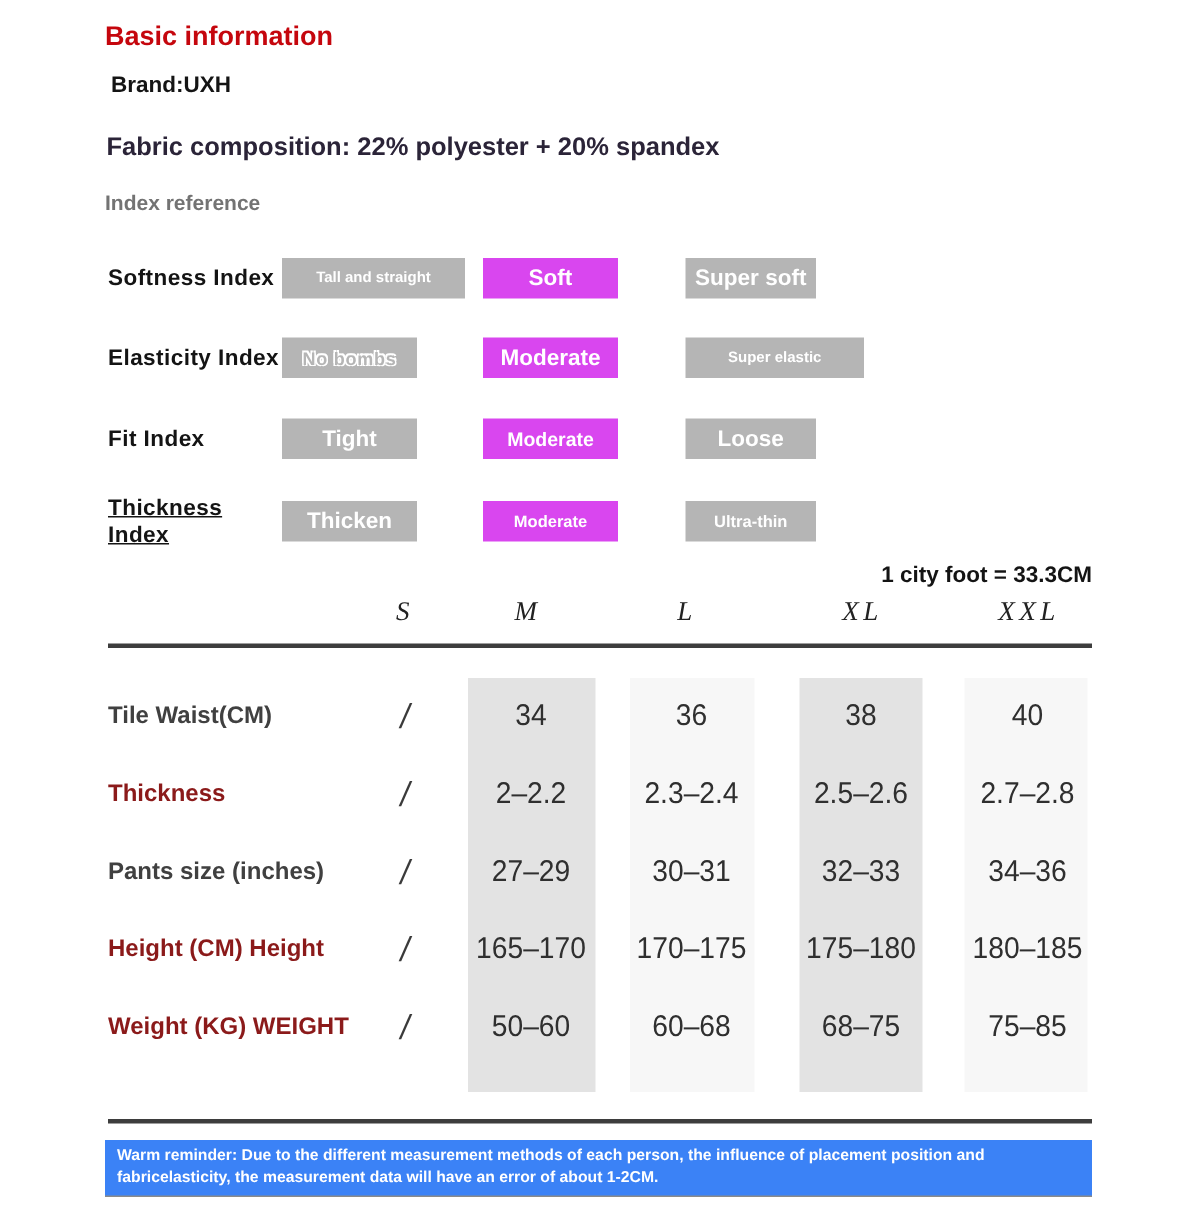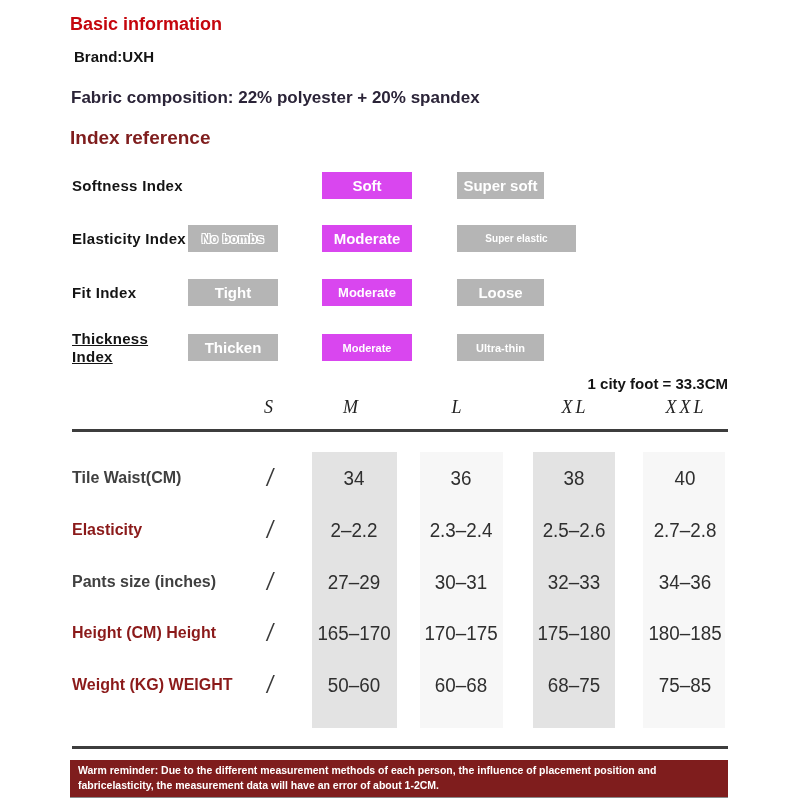--- a/index.html
+++ b/index.html
@@ -3,21 +3,21 @@
 <meta charset="utf-8">
 <style>
   html,body{margin:0;padding:0;background:#fff;}
   .page{position:relative;width:800px;height:808px;background:#ffffff;
         font-family:"Liberation Sans",sans-serif;overflow:hidden;}
 
   
   .h-basic{position:absolute;left:70px;top:14px;font-size:18px;font-weight:bold;color:#c5060d;}
   .h-brand{position:absolute;left:74px;top:48px;font-size:15px;font-weight:bold;color:#141414;}
   .h-fabric{position:absolute;left:71px;top:88px;font-size:17px;font-weight:bold;color:#2b2438;}
-  .h-index{position:absolute;left:70px;top:127px;font-size:19px;font-weight:bold;color:#7f1d1d;}
+  .h-index{position:absolute;left:70px;top:127px;font-size:14px;font-weight:bold;color:#737373;}
 
   
   .idx-row{position:absolute;left:0;width:718px;height:27px;}
   .idx-r1{top:172px;} .idx-r2{top:225px;} .idx-r3{top:279px;} .idx-r4{top:334px;}
   .idx-label{position:absolute;left:72px;top:50%;transform:translateY(-50%);
              font-weight:bold;font-size:15px;color:#141414;line-height:1.2;letter-spacing:.3px;}
   .idx-label.wrap{width:95px;text-decoration:underline;}
   .chip{position:absolute;top:0;height:100%;display:flex;align-items:center;justify-content:center;
         color:#fff;font-weight:bold;text-align:center;}
   .chip.c1{left:188px;width:90px;}
@@ -50,35 +50,36 @@
   .srow-label{position:absolute;left:72px;top:50%;transform:translateY(-50%);
               font-weight:bold;font-size:16px;color:#404040;}
   .srow-label.accent{color:#8b1a1a;}
   .cell{position:absolute;top:50%;transform:translateY(-50%) scaleX(.94);width:110px;
         text-align:center;font-size:20px;color:#2f2f2f;}
   .cell.s{left:215px;} .cell.m{left:299px;} .cell.l{left:406px;} .cell.xl{left:519px;} .cell.xxl{left:630px;}
   .cell.slash{font-style:italic;font-size:23px;color:#3a3a3a;font-weight:400;}
 
   
   .reminder{position:absolute;left:70px;top:760px;width:658px;box-sizing:border-box;
-            background:#7f1d1d;color:#fff;font-weight:bold;font-size:10.5px;
+            background:#3b82f6;color:#fff;font-weight:bold;font-size:10.5px;
             line-height:1.4;padding:3px 8px 5px;border-bottom:1px solid #8a8a8a;}
 </style>
 </head>
 <body>
 
 <div class="page">
 
   <div class="h-basic">Basic information</div>
   <div class="h-brand">Brand:UXH</div>
   <div class="h-fabric">Fabric composition: 22% polyester + 20% spandex</div>
   <div class="h-index">Index reference</div>
 
   <div class="idx-row idx-r1">
     <span class="idx-label">Softness Index</span>
+    <span class="chip c1 gray sz10">Tall and straight</span>
     <span class="chip c2 red sz15">Soft</span>
     <span class="chip c3 gray sz15">Super soft</span>
   </div>
 
   <div class="idx-row idx-r2">
     <span class="idx-label">Elasticity Index</span>
     <span class="chip c1 gray sz12 outline">No bombs</span>
     <span class="chip c2 red sz15">Moderate</span>
     <span class="chip c3 gray sz10">Super elastic</span>
   </div>
@@ -115,21 +116,21 @@
   <div class="srow srow1">
     <span class="srow-label">Tile Waist(CM)</span>
     <span class="cell s slash">/</span>
     <span class="cell m">34</span>
     <span class="cell l">36</span>
     <span class="cell xl">38</span>
     <span class="cell xxl">40</span>
   </div>
 
   <div class="srow srow2">
-    <span class="srow-label accent">Elasticity</span>
+    <span class="srow-label accent">Thickness</span>
     <span class="cell s slash">/</span>
     <span class="cell m">2–2.2</span>
     <span class="cell l">2.3–2.4</span>
     <span class="cell xl">2.5–2.6</span>
     <span class="cell xxl">2.7–2.8</span>
   </div>
 
   <div class="srow srow3">
     <span class="srow-label">Pants size (inches)</span>
     <span class="cell s slash">/</span>

